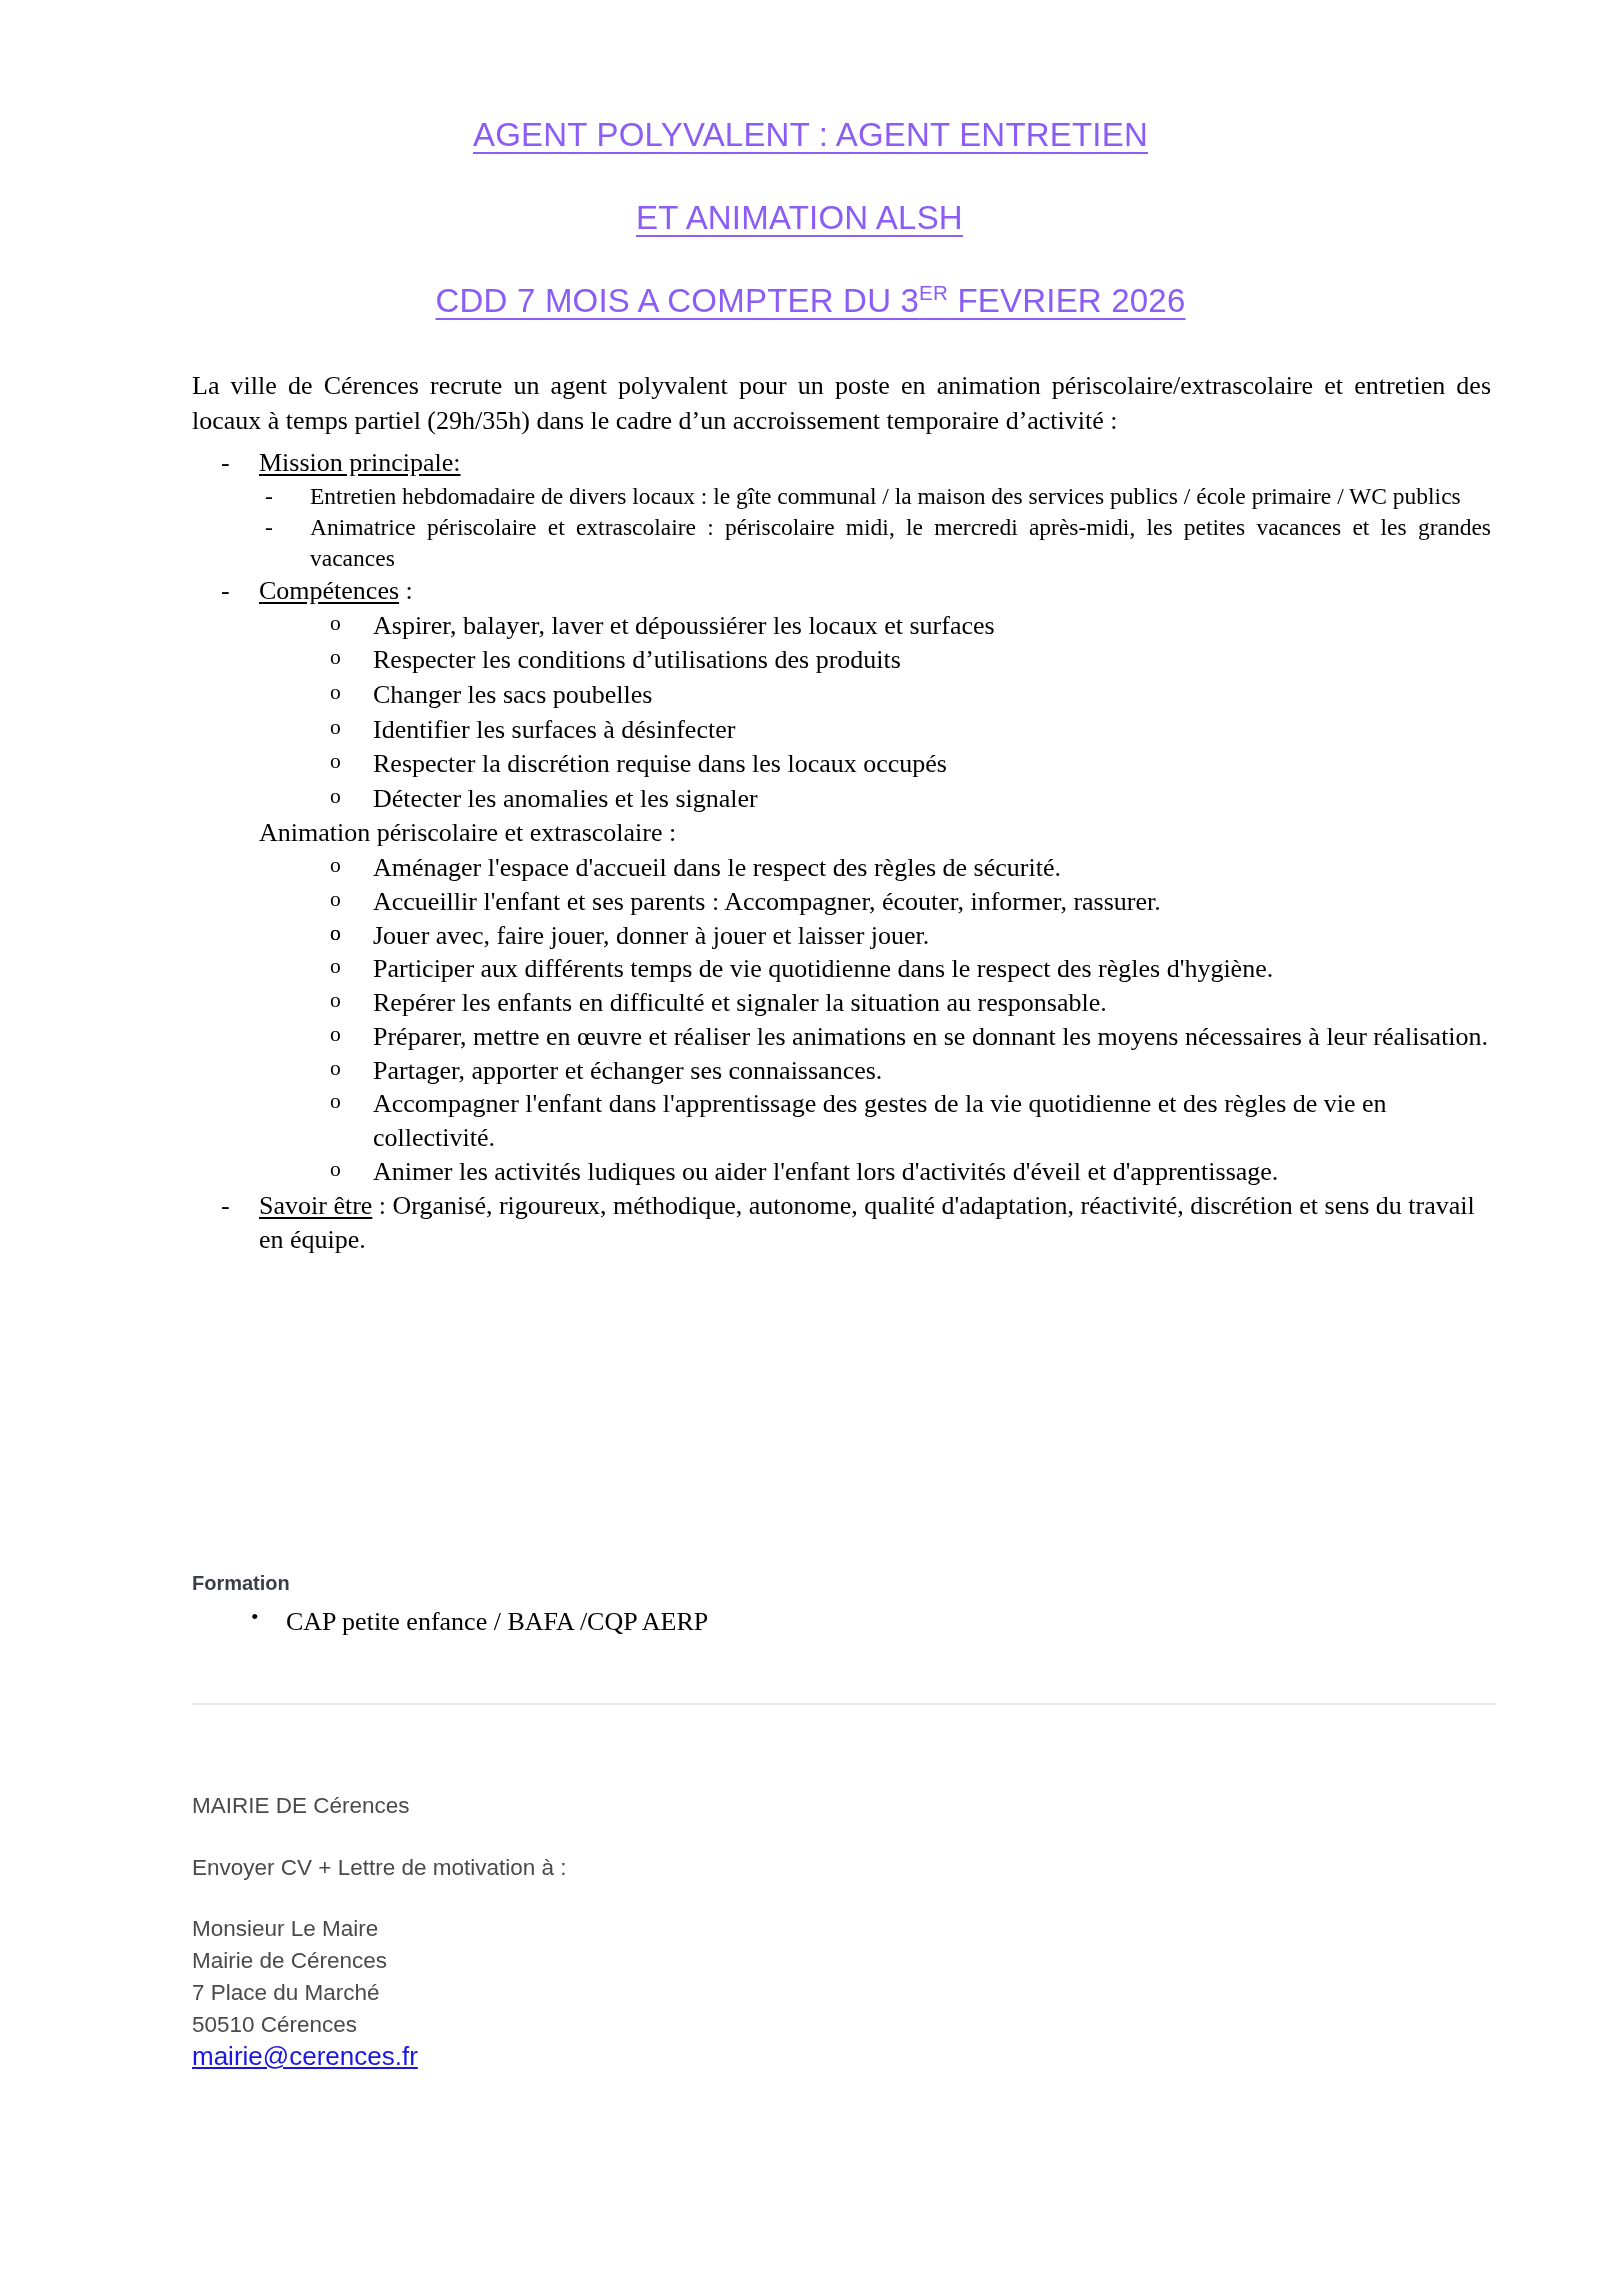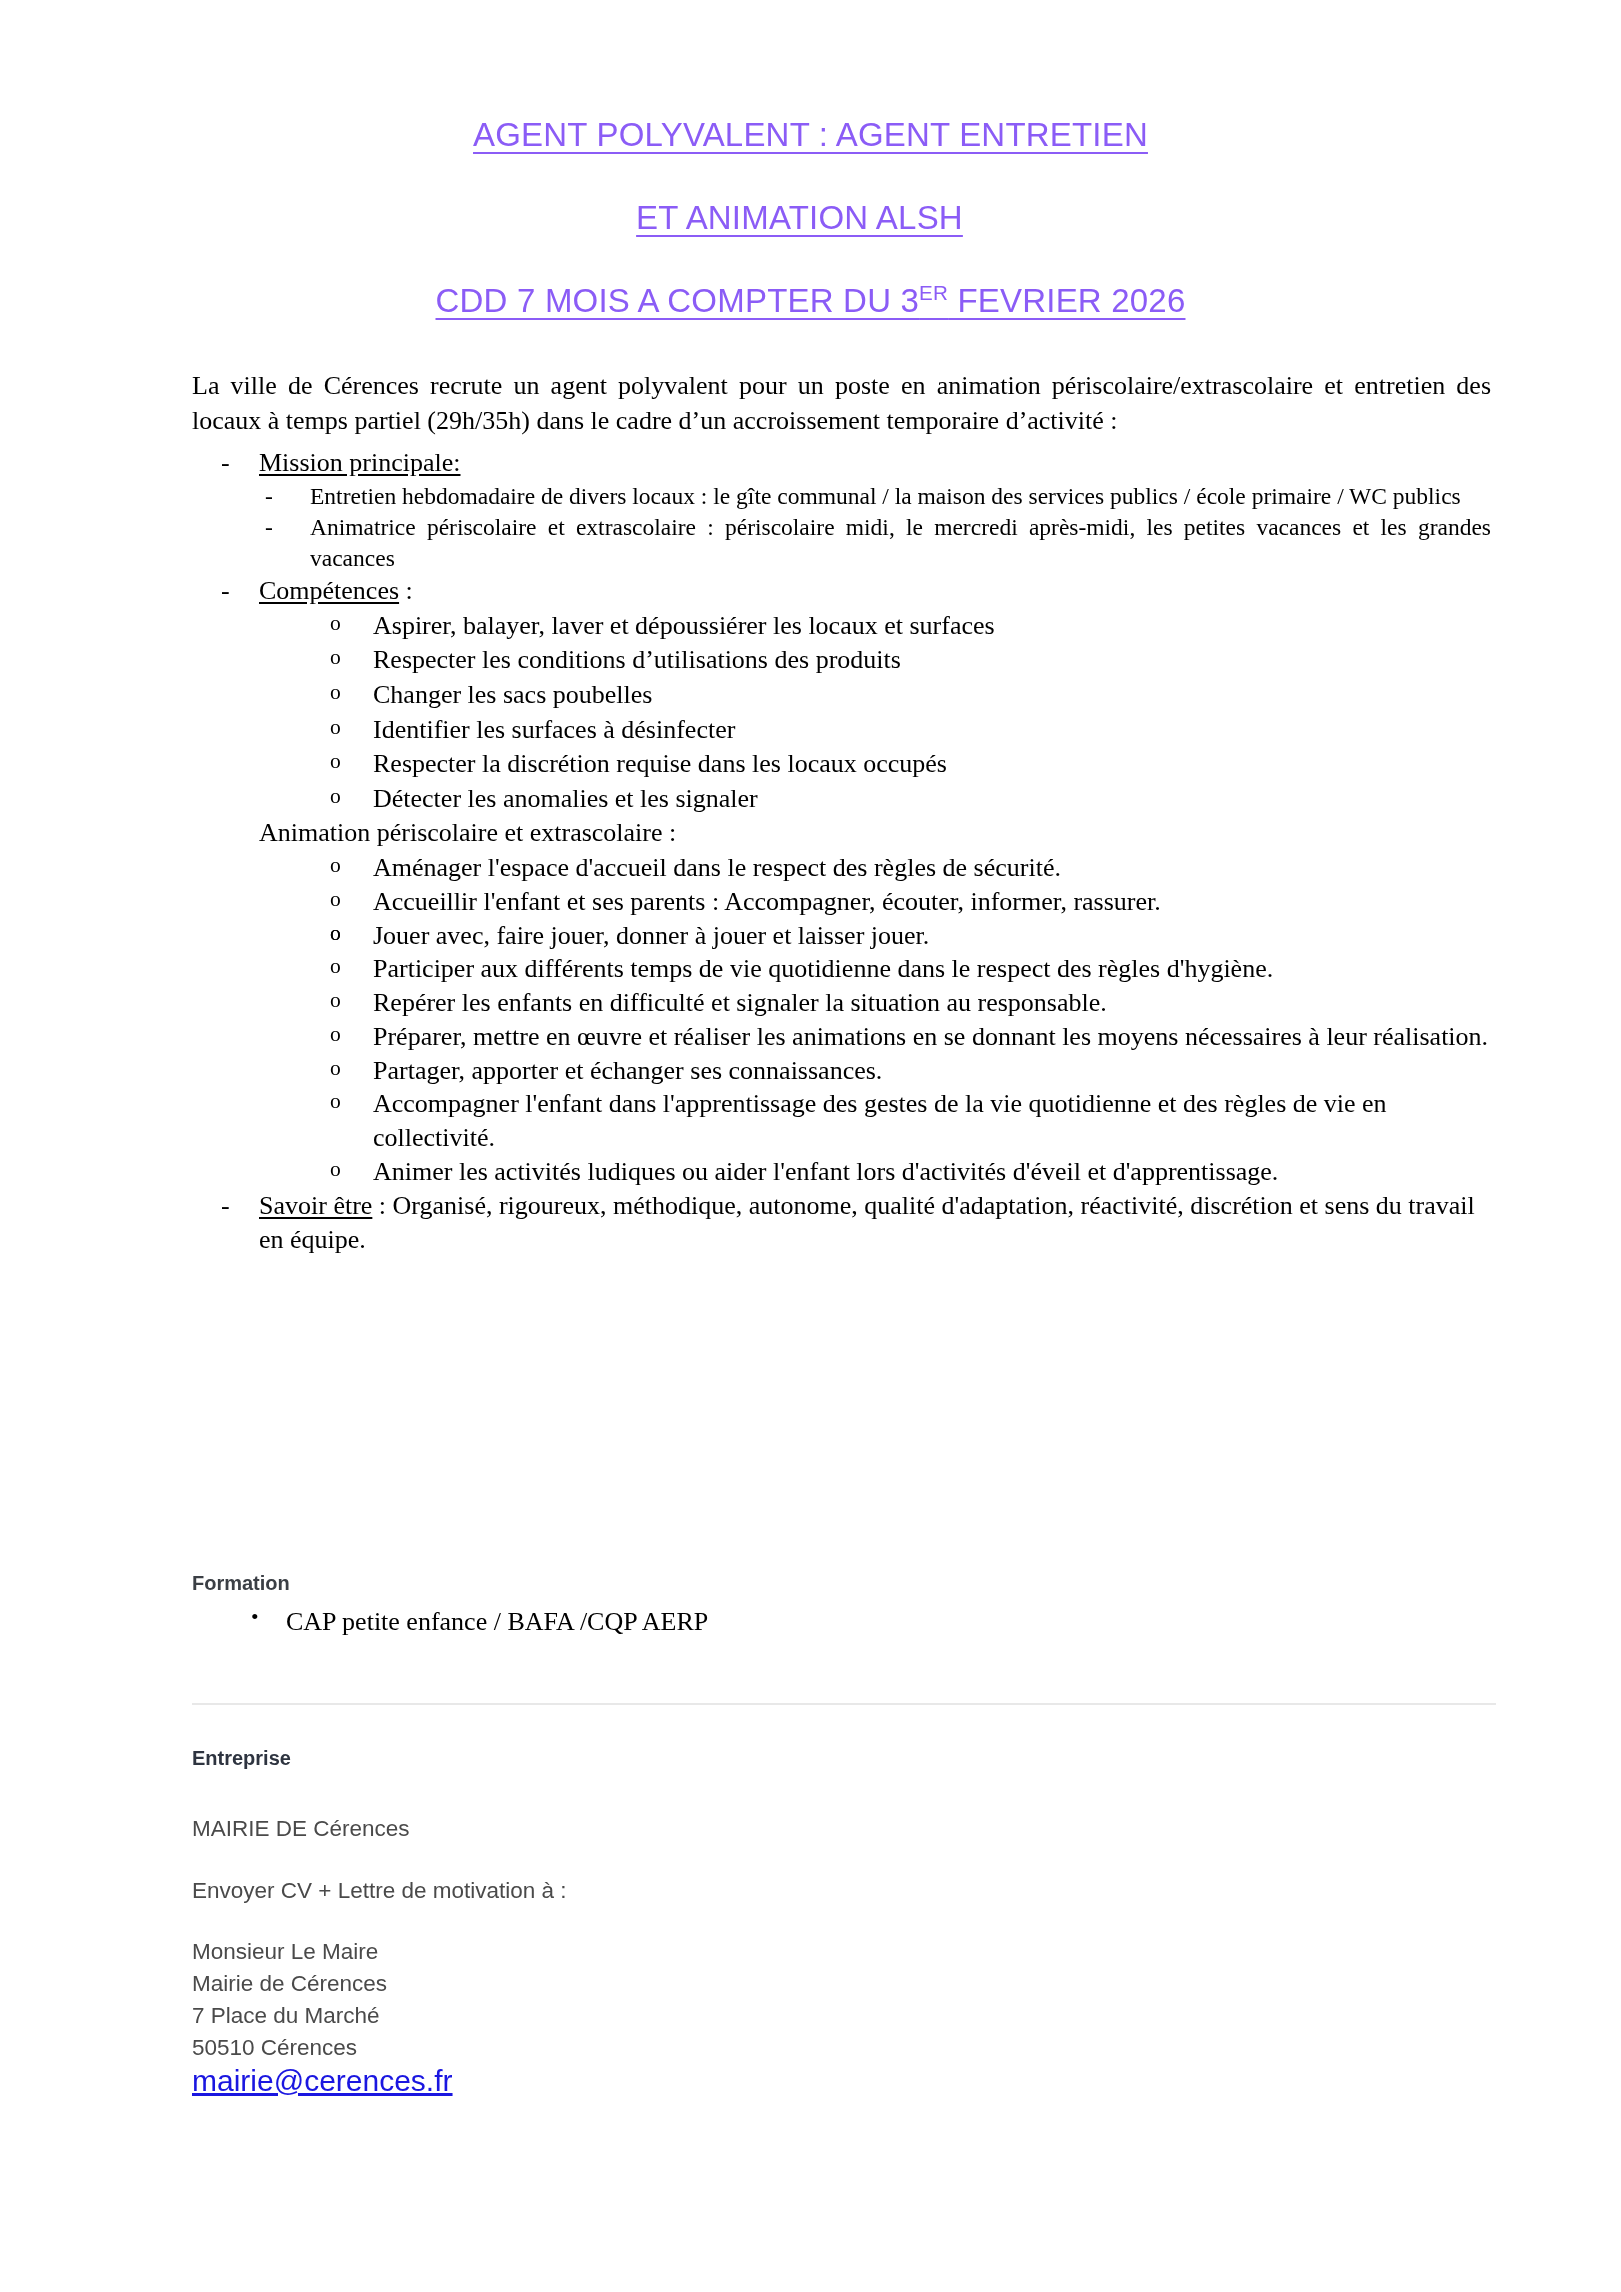--- a/index.html
+++ b/index.html
@@ -186,21 +186,21 @@
     font-size: 22.5px;
     color: #4a4a4a;
     line-height: 1.45;
   }
   .ent-gap-1 { margin-top: 43px; }
   .ent-gap-2 { margin-top: 29px; }
   .ent-gap-3 { margin-top: 29px; }
   .addr-line { font-size: 22.5px; color: #4a4a4a; line-height: 1.42; }
   .email-link {
     font-family: "Liberation Sans", "DejaVu Sans", sans-serif;
-    font-size: 30px;
+    font-size: 26px;
     color: #1a16e0;
     text-decoration: underline;
     text-underline-offset: 2px;
     cursor: pointer;
     display: inline-block;
   }
 </style>
 </head>
 <body>
 
@@ -332,21 +332,20 @@
       <li>
         <span class="bdot">•</span>
         <span>CAP petite enfance / BAFA /CQP AERP</span>
       </li>
     </ul>
   </div>
 
   <div class="divider"></div>
 
   <div class="entreprise-block">
-    <div class="sec-heading navy">Entreprise</div>
 
     <div class="ent-line ent-gap-1">MAIRIE DE Cérences</div>
 
     <div class="ent-line ent-gap-2">Envoyer CV + Lettre de motivation à :</div>
 
     <div class="ent-gap-3">
       <div class="addr-line">Monsieur Le Maire</div>
       <div class="addr-line">Mairie de Cérences</div>
       <div class="addr-line">7 Place du Marché</div>
       <div class="addr-line">50510 Cérences</div>

